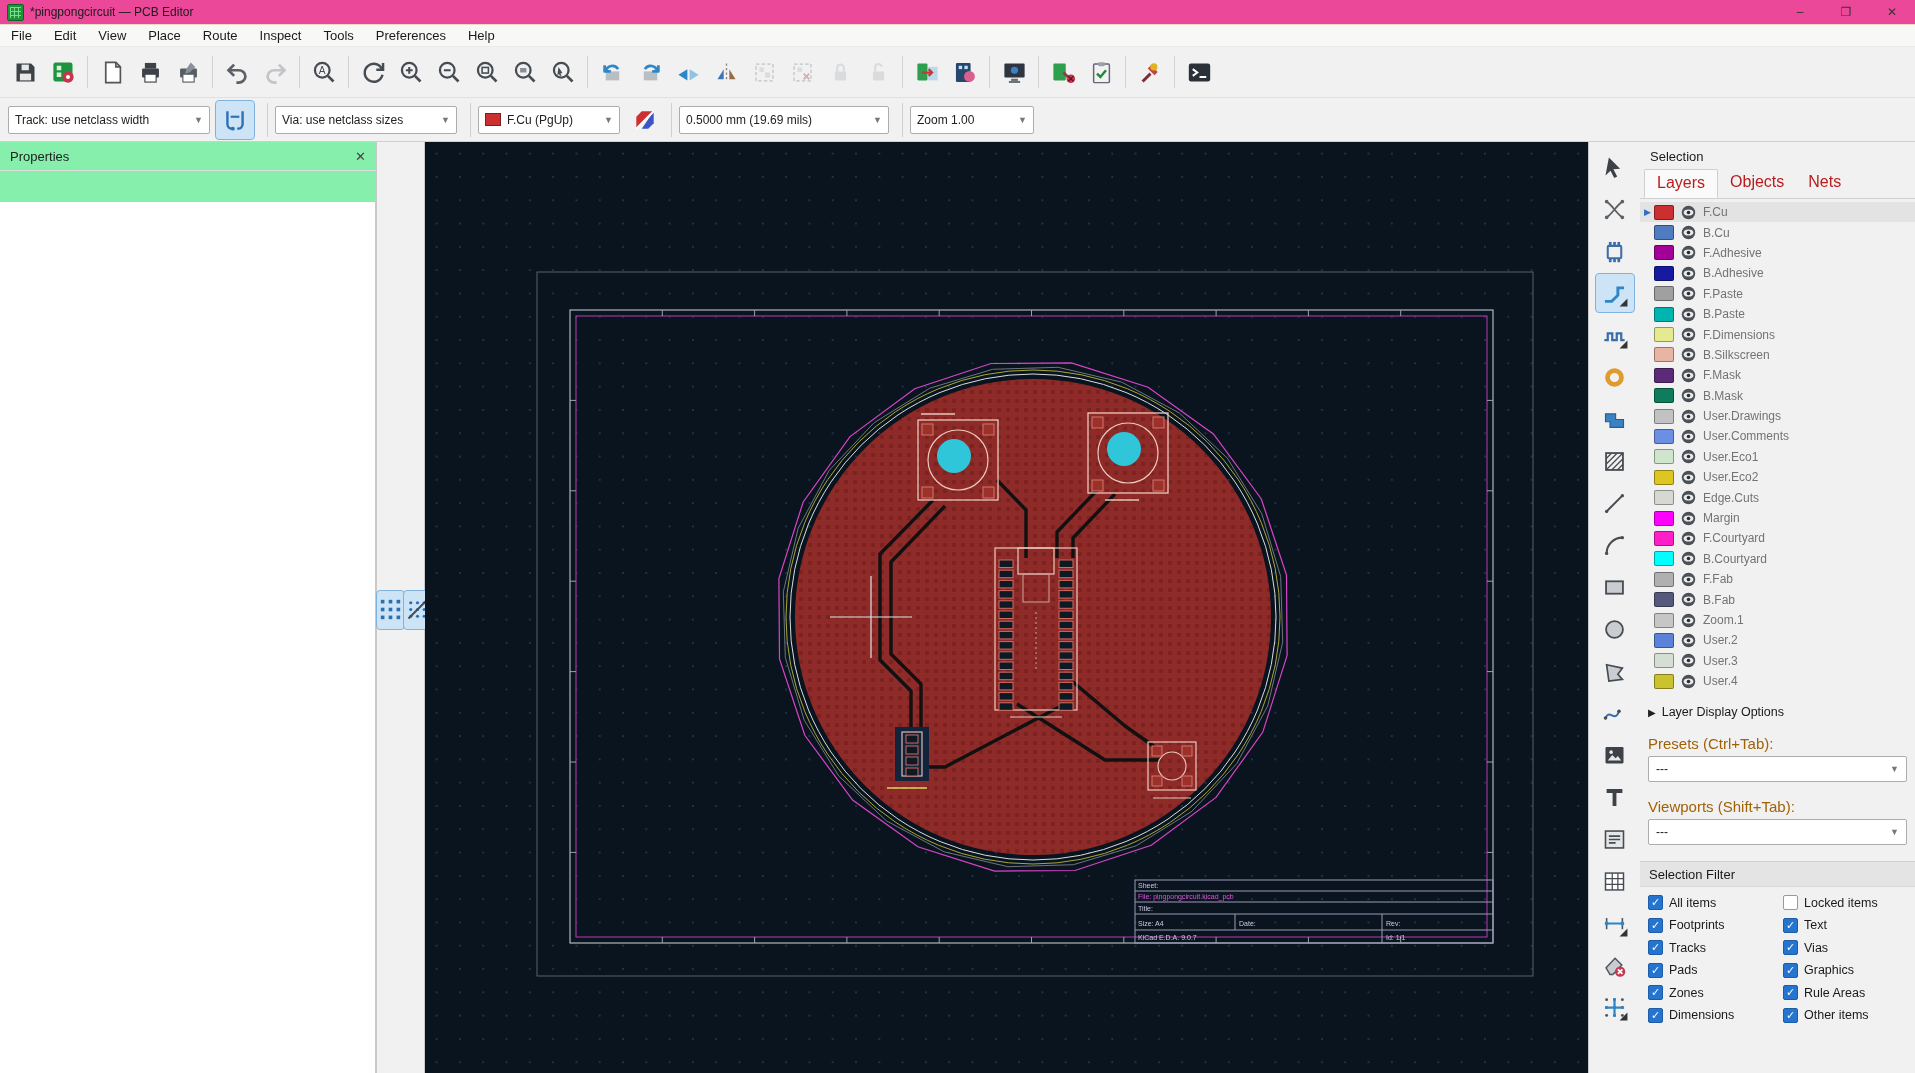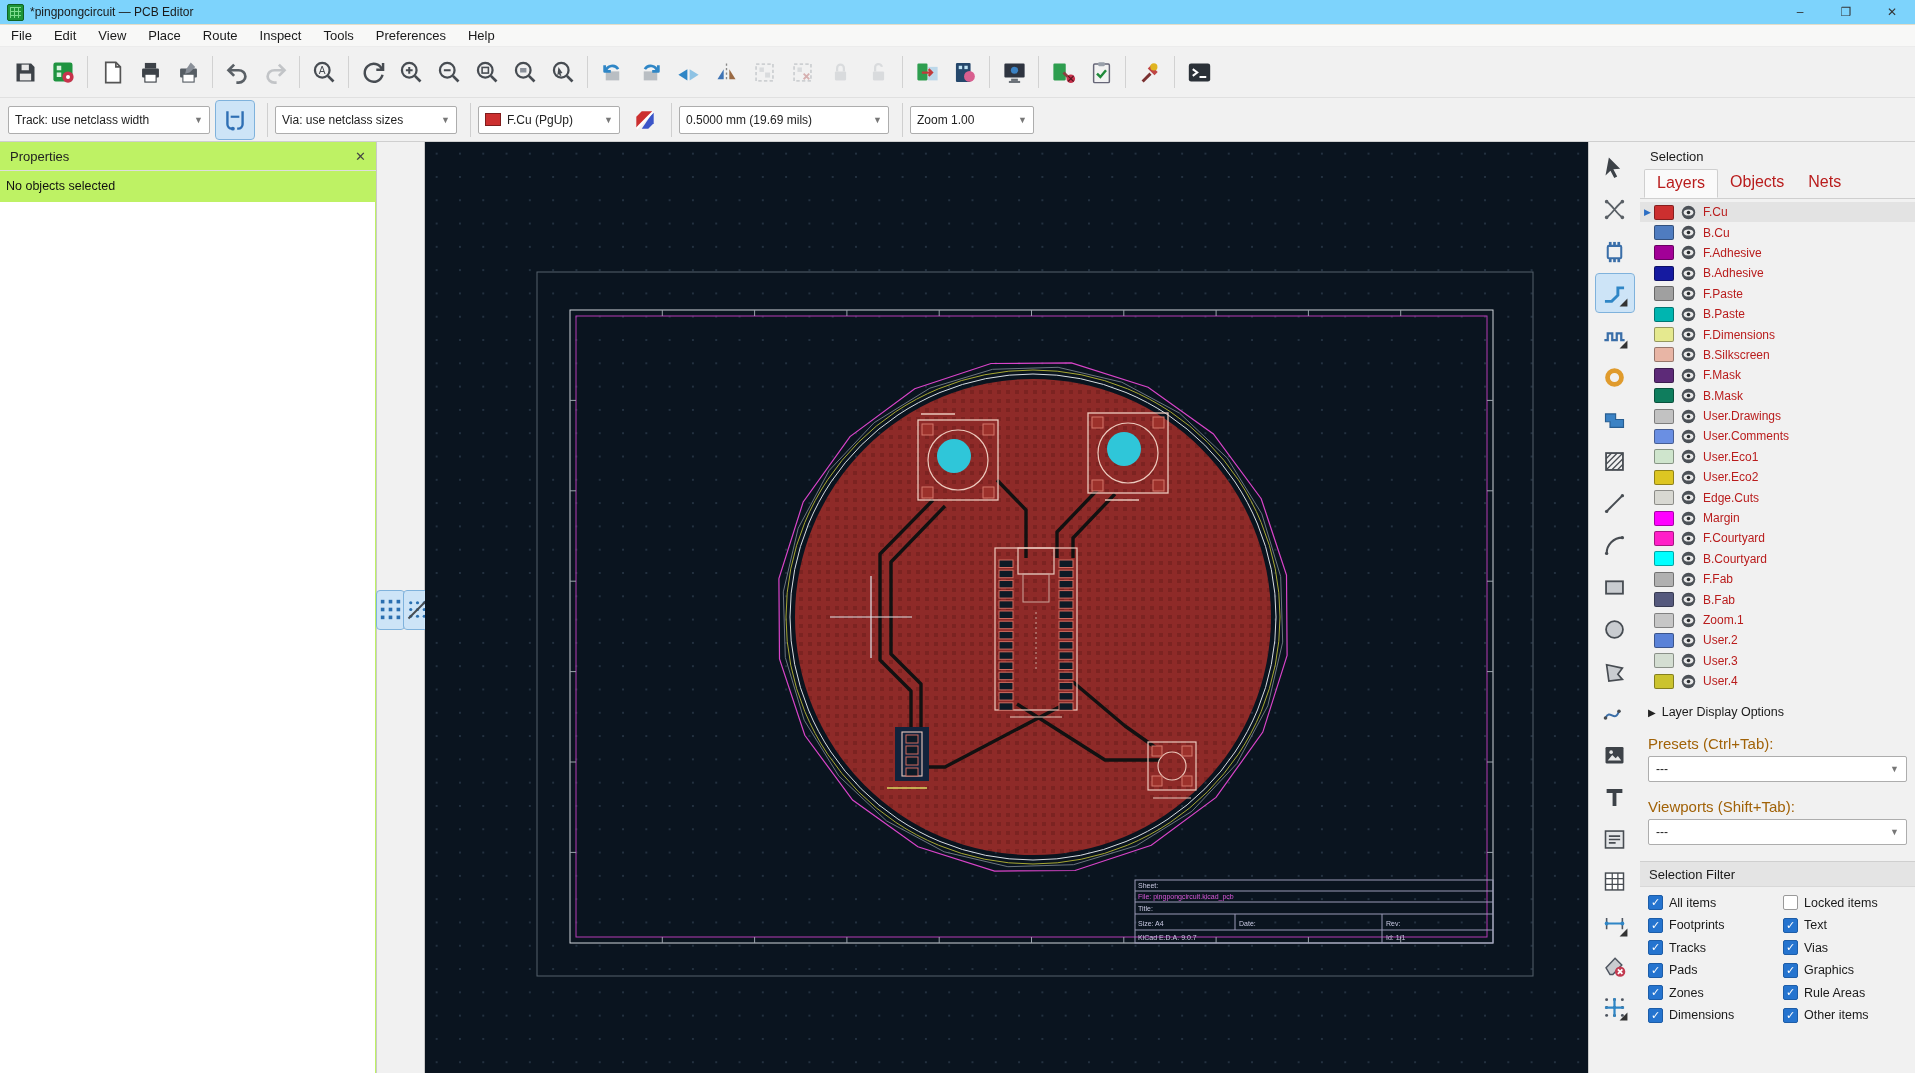--- a/index.html
+++ b/index.html
@@ -1,20 +1,20 @@
 <!DOCTYPE html>
 <html><head>
 <meta charset="utf-8">
 <style>
   html,body{margin:0;padding:0;background:#888;}
   body{width:1915px;height:1073px;position:relative;font-family:"Liberation Sans",sans-serif;
        -webkit-font-smoothing:antialiased;overflow:hidden;}
   .abs{position:absolute;}
   
-  #titlebar{left:0;top:0;width:1915px;height:24px;background:#7dd3fc;border-bottom:1px solid #e3ddc9;
+  #titlebar{left:0;top:0;width:1915px;height:24px;background:#ec4899;border-bottom:1px solid #e3ddc9;
             display:flex;align-items:center;font-size:12px;color:#1a1a1a;}
   #appicon{width:15px;height:15px;margin:0 6px 0 7px;background:#1d9437;border:1px solid #0e6322;
            border-radius:2px;position:relative;}
   #appicon:before{content:"";position:absolute;left:2px;top:2px;right:2px;bottom:2px;
            background:linear-gradient(90deg,#7ddc8e 1px,transparent 1px),linear-gradient(#7ddc8e 1px,transparent 1px);
            background-size:4px 4px;}
   #winbtns{margin-left:auto;display:flex;height:100%;}
   .winbtn{width:46px;height:100%;display:flex;align-items:center;justify-content:center;
           font-size:12px;color:#333;}
   
@@ -30,21 +30,21 @@
   .tsep{width:1px;height:32px;background:#d2d2d2;margin:0 5px;}
   #toolbar2{left:0;top:97px;width:1915px;height:45px;background:#f1f1f1;border-top:1px solid #e0e0e0;
             border-bottom:1px solid #cfcfcf;display:flex;align-items:center;padding-left:8px;box-sizing:border-box;
             font-size:12px;color:#222;}
   .combo{height:26px;background:#fff;border:1px solid #adadad;border-radius:2px;display:flex;align-items:center;
          padding:0 6px;margin-right:6px;position:relative;}
   .combo .arrow{margin-left:auto;color:#777;font-size:9px;padding-left:10px;}
   .swatch-sm{width:14px;height:11px;background:#cc2f2f;border:1px solid #801d1d;margin-right:6px;}
   .tb2sep{width:1px;height:34px;background:#cfcfcf;margin:0 7px;}
   
-  #propspanel{left:0;top:142px;width:377px;height:931px;background:#bef264;border-right:1px solid #c9c9c9;box-sizing:border-box;}
+  #propspanel{left:0;top:142px;width:377px;height:931px;background:#86efac;border-right:1px solid #c9c9c9;box-sizing:border-box;}
   #propshead{height:28px;display:flex;align-items:center;font-size:13px;color:#222;padding:0 10px;
              border-bottom:1px solid #dedede;}
   #propshead .close{margin-left:auto;color:#444;font-size:13px;}
   #propsmsg{font-size:12.5px;color:#111;padding:8px 6px;}
   #propsbody{position:absolute;left:0;top:60px;right:1px;bottom:0;background:#ffffff;}
   
   #lefttb{left:377px;top:142px;width:48px;height:931px;background:#f1f1f1;border-right:1px solid #c9c9c9;
           display:flex;align-items:center;box-sizing:border-box;padding-top:4px;}
   #righttb{left:1588px;top:142px;width:52px;height:931px;background:#f1f1f1;border-left:1px solid #c9c9c9;
            display:flex;flex-direction:column;align-items:center;box-sizing:border-box;padding-top:4px;}
@@ -62,21 +62,21 @@
   #app-title{padding:7px 10px 5px 10px;font-size:13px;}
   #app-tabs{display:flex;border-bottom:1px solid #cfcfcf;padding-left:4px;}
   .atab{padding:4px 12px 5px 12px;font-size:16px;color:#b91c1c;}
   .atab.sel{background:#fafafa;border:1px solid #cfcfcf;border-bottom:1px solid #fafafa;border-radius:2px 2px 0 0;}
   #layerlist{padding-top:3px;}
   .lrow{display:flex;align-items:center;height:20.4px;padding-left:4px;}
   .lrow.sel{background:#e3e3e3;}
   .lmark{width:10px;font-size:9px;color:#2d6fc4;}
   .lswatch{width:18px;height:13px;border:1px solid rgba(0,0,0,.35);border-radius:2px;margin-right:7px;}
   .leye{display:flex;margin-right:7px;}
-  .lname{font-size:12px;color:#b91c1c;}
+  .lname{font-size:12px;color:#737373;}
   #ldo{display:flex;align-items:center;gap:6px;margin:14px 0 0 8px;font-size:12.5px;}
   .plabel{margin:16px 0 4px 8px;font-size:15px;color:#a16207;}
   .pcombo{height:24px;margin:0 8px;background:#fff;border:1px solid #adadad;border-radius:2px;
           display:flex;align-items:center;font-size:12px;padding:0 7px;}
   .pcombo .arrow{margin-left:auto;color:#777;font-size:9px;}
   #selfilter-head{margin-top:16px;height:24px;background:#e4e4e4;border-top:1px solid #cfcfcf;
                   border-bottom:1px solid #d8d8d8;display:flex;align-items:center;padding-left:9px;font-size:13px;}
   #selfilter-grid{display:grid;grid-template-columns:135px 132px;padding:8px 0 0 8px;row-gap:7.5px;}
   .fitem{display:flex;align-items:center;gap:6px;font-size:12.5px;}
   .cb{width:15px;height:15px;border-radius:2px;box-sizing:border-box;display:flex;align-items:center;
@@ -364,21 +364,20 @@
     <span>Zoom 1.00</span>
       <span class="arrow">▼</span>
   </div>
 </div>
 
 <div id="propspanel" class="abs">
   <div id="propshead">
     <span>Properties</span>
     <span class="close">✕</span>
   </div>
-  <div id="propsmsg">No objects selected</div>
   <div id="propsbody"></div>
 </div>
 
 <div id="lefttb" class="abs">
     <div class="vbtn active">
       <svg width="27" height="27" viewBox="0 0 24 24">
         <g fill="#2a6fb0">
           <rect x="3.4" y="3.4" width="3.2" height="3.2"></rect>
           <rect x="10.4" y="3.4" width="3.2" height="3.2"></rect>
           <rect x="17.4" y="3.4" width="3.2" height="3.2"></rect>

